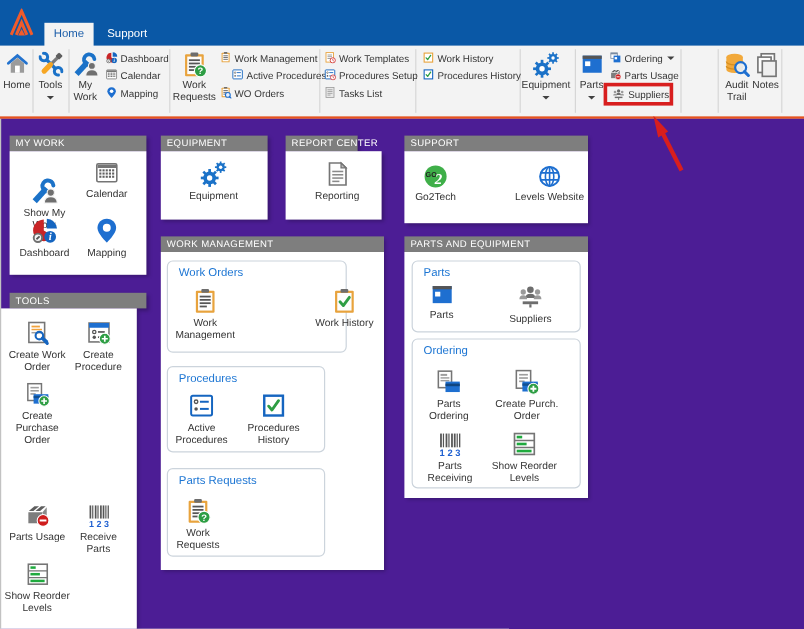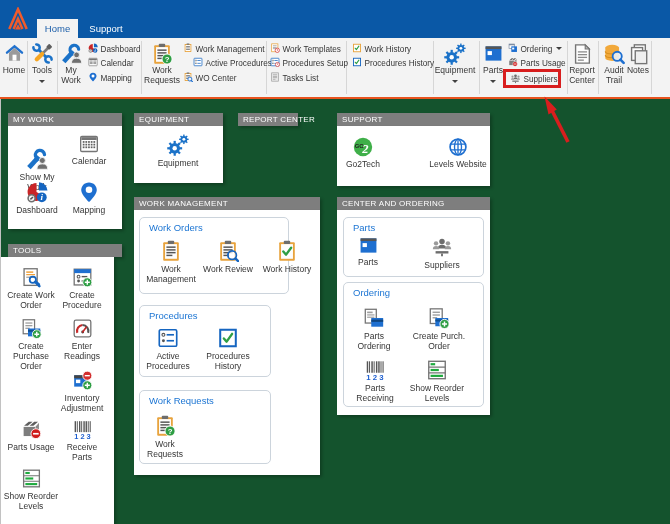--- a/index.html
+++ b/index.html
@@ -12,21 +12,21 @@
 #tab-support { position:absolute; left:78px; top:19px; width:56px; height:19px; color:#ffffff; font-size:9.5px; text-align:center; line-height:19px; }
 #ribbon { position:absolute; left:0; top:38px; width:670px; height:59px; background:#f3f3f3; }
 #orangeline { position:absolute; left:0; top:97px; width:670px; height:2px; background:#e8531f; }
 .rsep { position:absolute; top:3px; height:53px; width:1px; background:#d6d6d6; }
 .rbig { position:absolute; text-align:center; font-size:8.5px; color:#363636; line-height:9.5px; }
 .rbig .ric { display:flex; justify-content:center; align-items:center; height:23px; margin-bottom:1px; }
 .rsm { position:absolute; height:14px; font-size:8.2px; color:#363636; white-space:nowrap; }
 .rsm svg { vertical-align:-2px; }
 .rsm span { margin-left:2.5px; vertical-align:top; line-height:13px; display:inline-block; }
 .darr { display:inline-block; width:0; height:0; border-left:3px solid transparent; border-right:3px solid transparent; border-top:3.5px solid #404040; vertical-align:middle; }
-#content { position:absolute; left:0; top:99px; width:670px; height:425px; background:#14532d; }
+#content { position:absolute; left:0; top:99px; width:670px; height:425px; background:#4c1d95; }
 .panel-h { position:absolute; background:#7e7e7e; color:#ffffff; font-size:8px; letter-spacing:0.4px; line-height:13px; padding-left:5px; height:13px; letter-spacing:0.3px; white-space:nowrap; box-shadow:2px 2px 3px rgba(0,0,0,0.25); }
 .panel-b { position:absolute; background:#ffffff; box-shadow:2px 2px 3px rgba(0,0,0,0.25); }
 .itm { position:absolute; text-align:center; font-size:8.5px; color:#353535; line-height:10px; }
 .itm .ic { display:flex; justify-content:center; align-items:flex-end; margin-bottom:2px; }
 .sub { position:absolute; border:1px solid #ccd4dc; border-radius:5px; background:#fff; }
 .sub .st { position:absolute; left:9px; top:4px; color:#1c75d3; font-size:9.5px; }
 .sub .itm { }
 </style>
 </head>
 <body>
@@ -134,33 +134,20 @@
 <div class="rbig" style="left:465.0px;top:4px;width:56px">
         <div class="ric">
           <svg width="19" height="19" viewBox="0 0 24 24">
             <rect x="2" y="3" width="20" height="18" fill="#1e6fd0"></rect>
             <rect x="2" y="3" width="20" height="3.4" fill="#555555"></rect>
             <rect x="4.5" y="9" width="5.5" height="5" fill="#ffffff"></rect>
           </svg>
         </div>
         <div>Parts</div>
         <div style="margin-top:1px"><span class="darr"></span></div>
-      </div>
-<div class="rbig" style="left:554.0px;top:4px;width:56px">
-        <div class="ric">
-          <svg width="22" height="22" viewBox="0 0 24 24">
-            <path d="M5 2 L15.5 2 L20 6.5 L20 22 L5 22 Z" fill="#fdfdfd" stroke="#757575" stroke-width="1.5"></path>
-            <path d="M15.5 2 L15.5 6.5 L20 6.5 Z" fill="#bdbdbd" stroke="#757575" stroke-width="1.2"></path>
-            <rect x="7.5" y="9" width="10" height="1.4" fill="#8a8a8a"></rect>
-            <rect x="7.5" y="12" width="10" height="1.4" fill="#8a8a8a"></rect>
-            <rect x="7.5" y="15" width="10" height="1.4" fill="#8a8a8a"></rect>
-            <rect x="7.5" y="18" width="6.5" height="1.4" fill="#8a8a8a"></rect>
-          </svg>
-        </div>
-        <div>Report<br>Center</div>
       </div>
 <div class="rbig" style="left:586.0px;top:4px;width:56px">
         <div class="ric">
           <svg width="22" height="22" viewBox="0 0 24 24">
             <ellipse cx="10" cy="5" rx="7.5" ry="3" fill="#f2a93b"></ellipse>
             <path d="M2.5 5 L2.5 16.5 A7.5 3 0 0 0 17.5 16.5 L17.5 5" fill="#f2a93b"></path>
             <path d="M2.5 9 A7.5 3 0 0 0 17.5 9" fill="none" stroke="#d78f1f" stroke-width="1.2"></path>
             <path d="M2.5 13 A7.5 3 0 0 0 17.5 13" fill="none" stroke="#d78f1f" stroke-width="1.2"></path>
             <circle cx="15.5" cy="14.5" r="5" fill="#e9f1fa" fill-opacity="0.9" stroke="#1e6fd0" stroke-width="2"></circle>
             <path d="M19 18.2 L22.5 21.7" stroke="#1e6fd0" stroke-width="2.8" stroke-linecap="round"></path>
@@ -226,21 +213,21 @@
         </svg><span>Active Procedures</span></div>
 <div class="rsm" style="left:183px;top:33.5px"><svg width="10" height="10" viewBox="0 0 24 24">
           <rect x="4" y="2.5" width="16" height="19" rx="1" fill="#e8a33d"></rect>
           <rect x="6" y="4.5" width="12" height="15" fill="#fdfdfd"></rect>
           <rect x="8.5" y="1" width="7" height="3.2" rx="1" fill="#6d6d6d"></rect>
           <rect x="7.5" y="7.5" width="9" height="1.8" fill="#666"></rect>
           <rect x="7.5" y="11" width="9" height="1.8" fill="#666"></rect>
           <rect x="7.5" y="14.5" width="9" height="1.8" fill="#666"></rect>
           <circle cx="16.5" cy="17" r="4.8" fill="#eaf2fb" stroke="#1e6fd0" stroke-width="2.2"></circle>
           <path d="M19.8 20.5 L23 23.6" stroke="#1e6fd0" stroke-width="2.8" stroke-linecap="round"></path>
-        </svg><span>WO Center</span></div>
+        </svg><span>WO Orders</span></div>
 <div class="rsm" style="left:270px;top:4.5px"><svg width="10" height="10" viewBox="0 0 24 24">
           <rect x="4" y="2" width="15" height="19" fill="#fff" stroke="#e8a33d" stroke-width="1.8"></rect>
           <rect x="7" y="6" width="9" height="1.6" fill="#8a8a8a"></rect>
           <rect x="7" y="9.5" width="9" height="1.6" fill="#8a8a8a"></rect>
           <rect x="7" y="13" width="9" height="1.6" fill="#8a8a8a"></rect>
           <circle cx="17.5" cy="17.5" r="5.2" fill="#fff" stroke="#d32f2f" stroke-width="1.7"></circle>
           <path d="M17.5 14.5 L17.5 17.5 L19.8 19" stroke="#d32f2f" stroke-width="1.5" fill="none"></path>
         </svg><span>Work Templates</span></div>
 <div class="rsm" style="left:270px;top:19px"><svg width="10" height="10" viewBox="0 0 24 24">
           <rect x="2.5" y="3" width="19" height="18" rx="1.5" fill="#fff" stroke="#1565c0" stroke-width="1.8"></rect>
@@ -380,20 +367,35 @@
               <rect x="17.622999999999998" y="0.6199999999999994" width="1.554" height="2.035" fill="#1b72c8" transform="rotate(225.0 18.4 5.8)"></rect>
               <rect x="17.622999999999998" y="0.6199999999999994" width="1.554" height="2.035" fill="#1b72c8" transform="rotate(270.0 18.4 5.8)"></rect>
               <rect x="17.622999999999998" y="0.6199999999999994" width="1.554" height="2.035" fill="#1b72c8" transform="rotate(315.0 18.4 5.8)"></rect>
               <circle cx="18.4" cy="5.8" r="1.554" fill="#ffffff"></circle>
             </svg>
           </div>
           <div>Equipment</div>
         </div>
       </div>
 <div class="panel-h" style="left:238px;top:14px;width:60px">REPORT CENTER</div>
+      <div class="panel-b" style="left:238px;top:27px;width:80px;height:57px">
+        <div class="itm" style="left:8.0px;top:8px;width:70px">
+          <div class="ic">
+            <svg width="22" height="22" viewBox="0 0 24 24">
+              <path d="M5 2 L15.5 2 L20 6.5 L20 22 L5 22 Z" fill="#fdfdfd" stroke="#757575" stroke-width="1.5"></path>
+              <path d="M15.5 2 L15.5 6.5 L20 6.5 Z" fill="#bdbdbd" stroke="#757575" stroke-width="1.2"></path>
+              <rect x="7.5" y="9" width="10" height="1.4" fill="#8a8a8a"></rect>
+              <rect x="7.5" y="12" width="10" height="1.4" fill="#8a8a8a"></rect>
+              <rect x="7.5" y="15" width="10" height="1.4" fill="#8a8a8a"></rect>
+              <rect x="7.5" y="18" width="6.5" height="1.4" fill="#8a8a8a"></rect>
+            </svg>
+          </div>
+          <div>Reporting</div>
+        </div>
+      </div>
 <div class="panel-h" style="left:337px;top:14px;width:153px">SUPPORT</div>
       <div class="panel-b" style="left:337px;top:27px;width:153px;height:60px">
         <div class="itm" style="left:3.0px;top:11px;width:46px">
           <div class="ic">
             <svg width="20" height="20" viewBox="0 0 24 24">
               <circle cx="12" cy="12" r="11" fill="#3faf49"></circle>
               <text x="7.6" y="13" font-size="7.2" font-weight="bold" fill="#222" text-anchor="middle" font-family="Liberation Sans">GO</text>
               <text x="14.8" y="19.6" font-size="15" font-weight="bold" font-style="italic" fill="#ffffff" text-anchor="middle" font-family="Liberation Serif">2</text>
             </svg>
           </div>
@@ -449,46 +451,20 @@
               <rect x="5" y="5" width="8" height="1.5" fill="#9e9e9e"></rect>
               <rect x="5" y="8" width="8" height="1.5" fill="#9e9e9e"></rect>
               <rect x="5" y="11" width="5" height="1.5" fill="#9e9e9e"></rect>
               <rect x="8" y="12" width="14" height="9" fill="#1e6fd0"></rect>
               <rect x="8" y="13.6" width="14" height="2.2" fill="#115091"></rect>
               <circle cx="18" cy="18.5" r="5" fill="#2e9e44" stroke="#fff" stroke-width="1"></circle>
               <path d="M15.25 18.5 L20.75 18.5 M18 15.75 L18 21.25" stroke="#fff" stroke-width="1.6"></path>
             </svg>
           </div>
           <div>Create<br>Purchase<br>Order</div>
-        </div>
-        <div class="itm" style="left:53.0px;top:61px;width:58px">
-          <div class="ic">
-            <svg width="21" height="21" viewBox="0 0 24 24">
-              <rect x="2.5" y="2.5" width="19" height="19" rx="2" fill="#fff" stroke="#757575" stroke-width="1.5"></rect>
-              <path d="M6 17 A7 7 0 0 1 12 8" fill="none" stroke="#c62828" stroke-width="2.4"></path>
-              <path d="M12 8 A7 7 0 0 1 18.5 17" fill="none" stroke="#555" stroke-width="2.4"></path>
-              <circle cx="12.2" cy="16" r="1.6" fill="#333"></circle>
-              <path d="M12.2 16 L16.2 10.5" stroke="#c62828" stroke-width="1.8" stroke-linecap="round"></path>
-            </svg>
-          </div>
-          <div>Enter<br>Readings</div>
-        </div>
-        <div class="itm" style="left:53.0px;top:113px;width:58px">
-          <div class="ic">
-            <svg width="21" height="21" viewBox="0 0 24 24">
-              <rect x="2.5" y="6" width="15" height="13" fill="#1e6fd0"></rect>
-              <rect x="2.5" y="6" width="15" height="3.5" fill="#444"></rect>
-              <rect x="4.5" y="11" width="5" height="4" fill="#fff"></rect>
-              <circle cx="17.5" cy="6.5" r="5.2" fill="#d32f2f" stroke="#fff" stroke-width="1"></circle>
-              <path d="M14.64 6.5 L20.36 6.5" stroke="#fff" stroke-width="1.6"></path>
-              <circle cx="17.5" cy="17.5" r="5.2" fill="#2e9e44" stroke="#fff" stroke-width="1"></circle>
-              <path d="M14.64 17.5 L20.36 17.5 M17.5 14.64 L17.5 20.36" stroke="#fff" stroke-width="1.6"></path>
-            </svg>
-          </div>
-          <div>Inventory<br>Adjustment</div>
         </div>
         <div class="itm" style="left:2.0px;top:162px;width:58px">
           <div class="ic">
             <svg width="21" height="21" viewBox="0 0 24 24">
               <path d="M3.5 7.8 L8.8 3.2 L13.2 3.2 L7.9 7.8 Z" fill="#5e5e5e"></path>
               <path d="M9.8 7.8 L15.1 3.2 L19.5 3.2 L14.2 7.8 Z" fill="#5e5e5e"></path>
               <path d="M20.5 4.2 L20.5 12 L16.5 15.5 L16.5 8.9 Z" fill="#8a8a8a"></path>
               <rect x="3" y="9" width="13" height="10.5" fill="#7d7d7d"></rect>
               <circle cx="17" cy="16.8" r="5.6" fill="#cf1d1d" stroke="#fff" stroke-width="1"></circle>
               <rect x="13.8" y="15.9" width="6.4" height="1.9" fill="#fff"></rect>
@@ -536,37 +512,20 @@
                 <rect x="5.5" y="4.5" width="13" height="16" fill="#fdfdfd"></rect>
                 <rect x="8.5" y="0.8" width="7" height="3.6" rx="1" fill="#6d6d6d"></rect>
                 <rect x="7" y="7" width="10" height="1.6" fill="#555"></rect>
                 <rect x="7" y="10" width="10" height="1.6" fill="#555"></rect>
                 <rect x="7" y="13" width="10" height="1.6" fill="#555"></rect>
                 <rect x="7" y="16" width="6.5" height="1.6" fill="#555"></rect>
               </svg>
             </div>
             <div>Work<br>Management</div>
           </div>
-          <div class="itm" style="left:55.0px;top:22px;width:66px">
-            <div class="ic">
-              <svg width="22" height="22" viewBox="0 0 24 24">
-                <rect x="3.5" y="2.5" width="17" height="20" rx="1" fill="#e8a33d"></rect>
-                <rect x="5.5" y="4.5" width="13" height="16" fill="#fdfdfd"></rect>
-                <rect x="8.5" y="0.8" width="7" height="3.6" rx="1" fill="#6d6d6d"></rect>
-                <rect x="7" y="7" width="10" height="1.6" fill="#555"></rect>
-                <rect x="7" y="10" width="10" height="1.6" fill="#555"></rect>
-                <rect x="7" y="13" width="10" height="1.6" fill="#555"></rect>
-                <rect x="7" y="16" width="6.5" height="1.6" fill="#555"></rect>
-                <circle cx="16.5" cy="16.5" r="4.6" fill="none" stroke="#1565c0" stroke-width="2"></circle>
-                <path d="M19.8 19.8 L23 23" stroke="#1565c0" stroke-width="2.6" stroke-linecap="round"></path>
-                <circle cx="16.5" cy="16.5" r="3.5" fill="#ffffff" fill-opacity="0.85"></circle>
-              </svg>
-            </div>
-            <div>Work Review</div>
-          </div>
           <div class="itm" style="left:115.0px;top:22px;width:64px">
             <div class="ic">
               <svg width="22" height="22" viewBox="0 0 24 24">
                 <rect x="3.5" y="2.5" width="17" height="20" rx="1" fill="#e8a33d"></rect>
                 <rect x="5.5" y="4.5" width="13" height="16" fill="#fdfdfd"></rect>
                 <rect x="8.5" y="0.8" width="7" height="3.6" rx="1" fill="#6d6d6d"></rect>
                 <path d="M8 12.5 L11 16 L16.5 8.5" stroke="#2e9e44" stroke-width="2.6" fill="none" stroke-linecap="round" stroke-linejoin="round"></path>
               </svg>
             </div>
             <div>Work History</div>
@@ -590,40 +549,40 @@
             <div class="ic">
               <svg width="22" height="22" viewBox="0 0 24 24">
                 <rect x="3.5" y="3" width="17" height="18" fill="#fff" stroke="#1565c0" stroke-width="2.2"></rect>
                 <path d="M7.5 12.5 L10.5 16 L16.5 7.5" stroke="#2e9e44" stroke-width="2.6" fill="none" stroke-linecap="round" stroke-linejoin="round"></path>
               </svg>
             </div>
             <div>Procedures<br>History</div>
           </div>
         </div>
         <div class="sub" style="left:5px;top:180px;width:132px;height:74px">
-          <div class="st">Work Requests</div>
+          <div class="st">Parts Requests</div>
           <div class="itm" style="left:-1.0px;top:24px;width:52px">
             <div class="ic">
               <svg width="22" height="22" viewBox="0 0 24 24">
                 <rect x="3.5" y="2.5" width="17" height="20" rx="1" fill="#e8a33d"></rect>
                 <rect x="5.5" y="4.5" width="13" height="16" fill="#fdfdfd"></rect>
                 <rect x="8.5" y="0.8" width="7" height="3.6" rx="1" fill="#6d6d6d"></rect>
                 <rect x="7" y="7" width="10" height="1.6" fill="#555"></rect>
                 <rect x="7" y="10" width="10" height="1.6" fill="#555"></rect>
                 <rect x="7" y="13" width="10" height="1.6" fill="#555"></rect>
                 <rect x="7" y="16" width="6.5" height="1.6" fill="#555"></rect>
                 <circle cx="17.5" cy="17.5" r="5.5" fill="#2e9e44" stroke="#fff" stroke-width="1"></circle>
                 <text x="17.5" y="20.6" font-size="8.5" font-weight="bold" fill="#fff" text-anchor="middle" font-family="Liberation Sans">?</text>
               </svg>
             </div>
             <div>Work<br>Requests</div>
           </div>
         </div>
       </div>
-<div class="panel-h" style="left:337px;top:98px;width:153px">CENTER AND ORDERING</div>
+<div class="panel-h" style="left:337px;top:98px;width:153px">PARTS AND EQUIPMENT</div>
       <div class="panel-b" style="left:337px;top:111px;width:153px;height:205px">
         <div class="sub" style="left:6px;top:7px;width:141px;height:60px">
           <div class="st">Parts</div>
           <div class="itm" style="left:2.0px;top:18px;width:44px">
             <div class="ic">
               <svg width="19" height="19" viewBox="0 0 24 24">
                 <rect x="2" y="3" width="20" height="18" fill="#1e6fd0"></rect>
                 <rect x="2" y="3" width="20" height="3.4" fill="#555555"></rect>
                 <rect x="4.5" y="9" width="5.5" height="5" fill="#ffffff"></rect>
               </svg>

